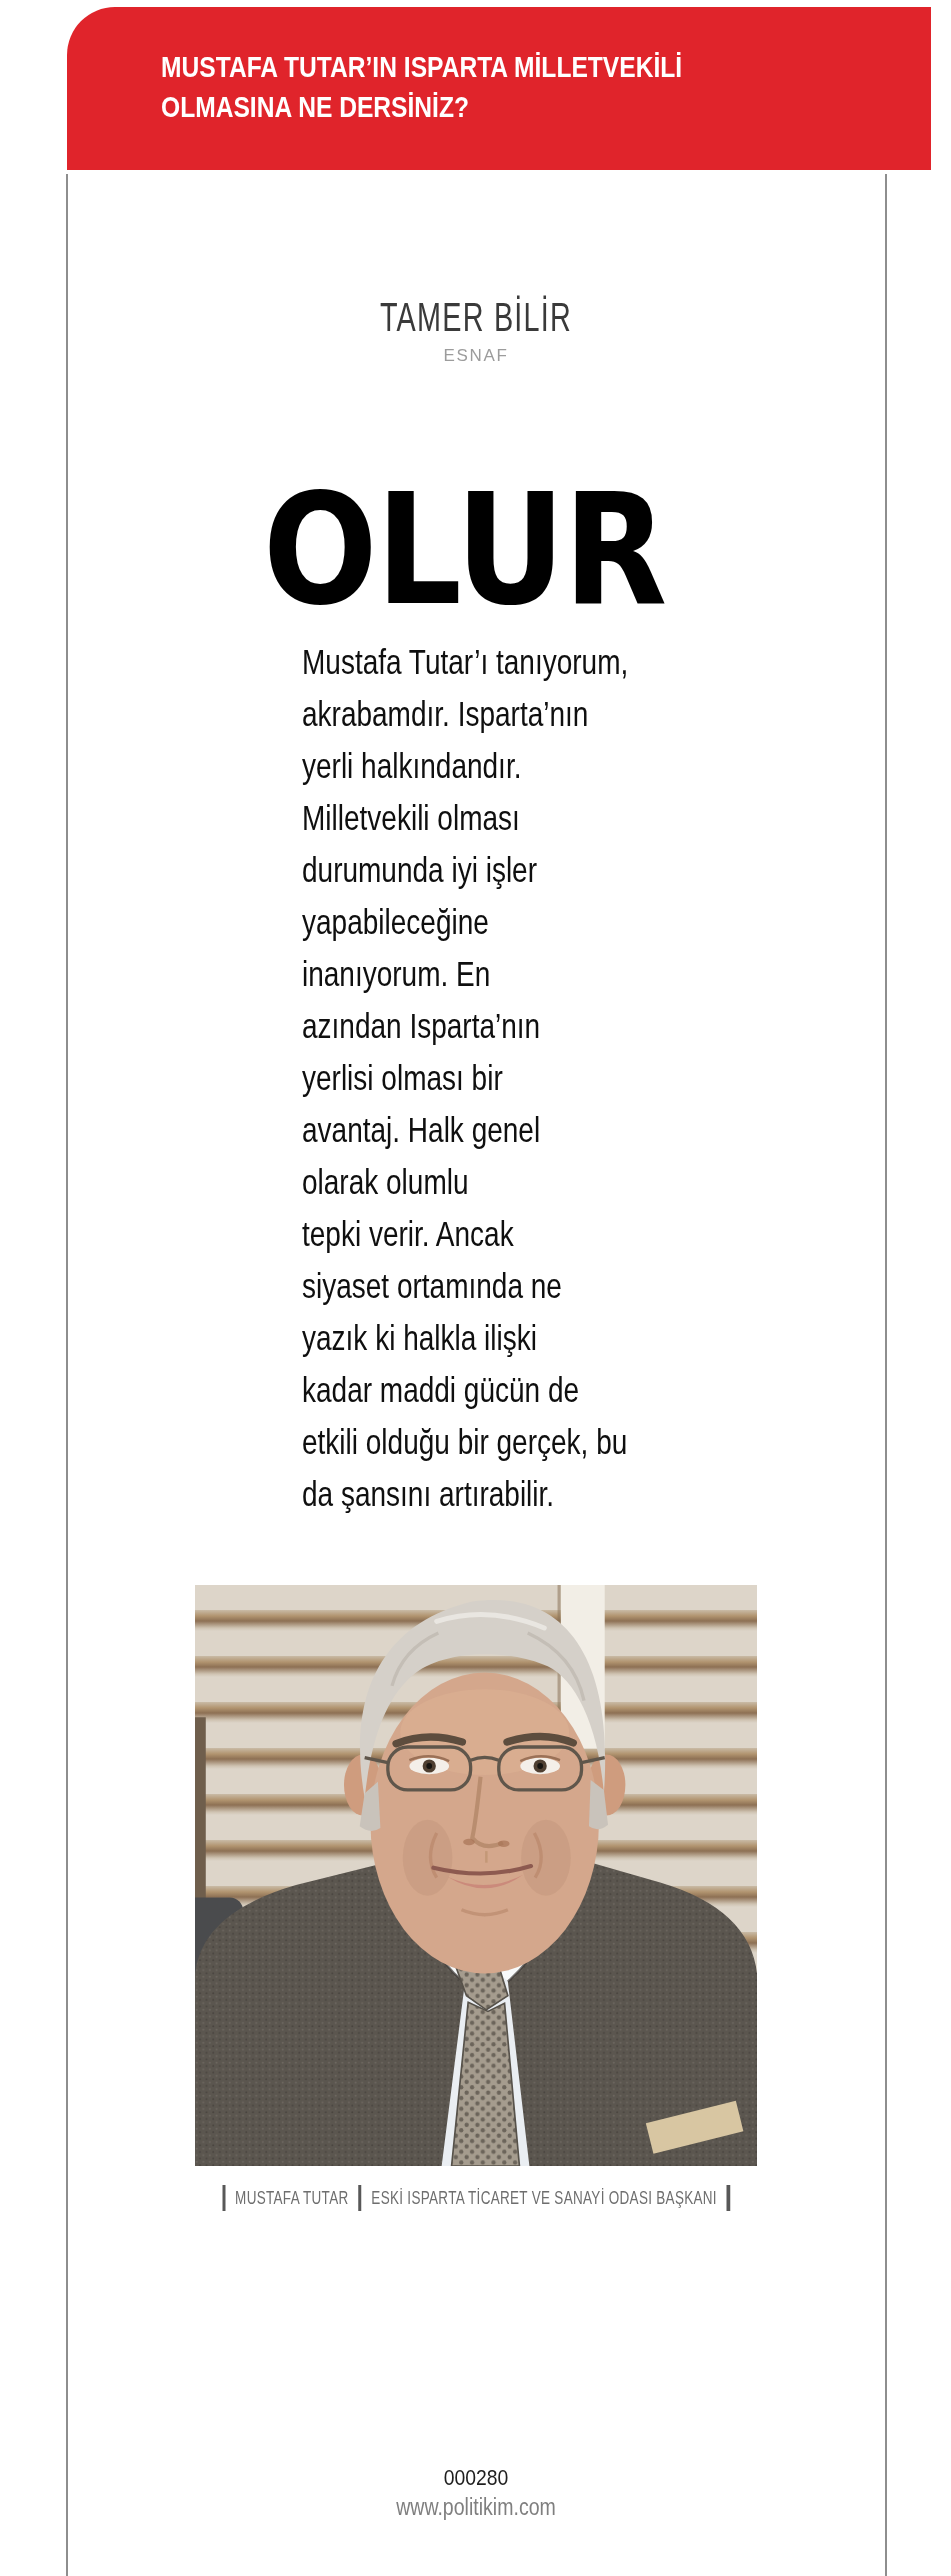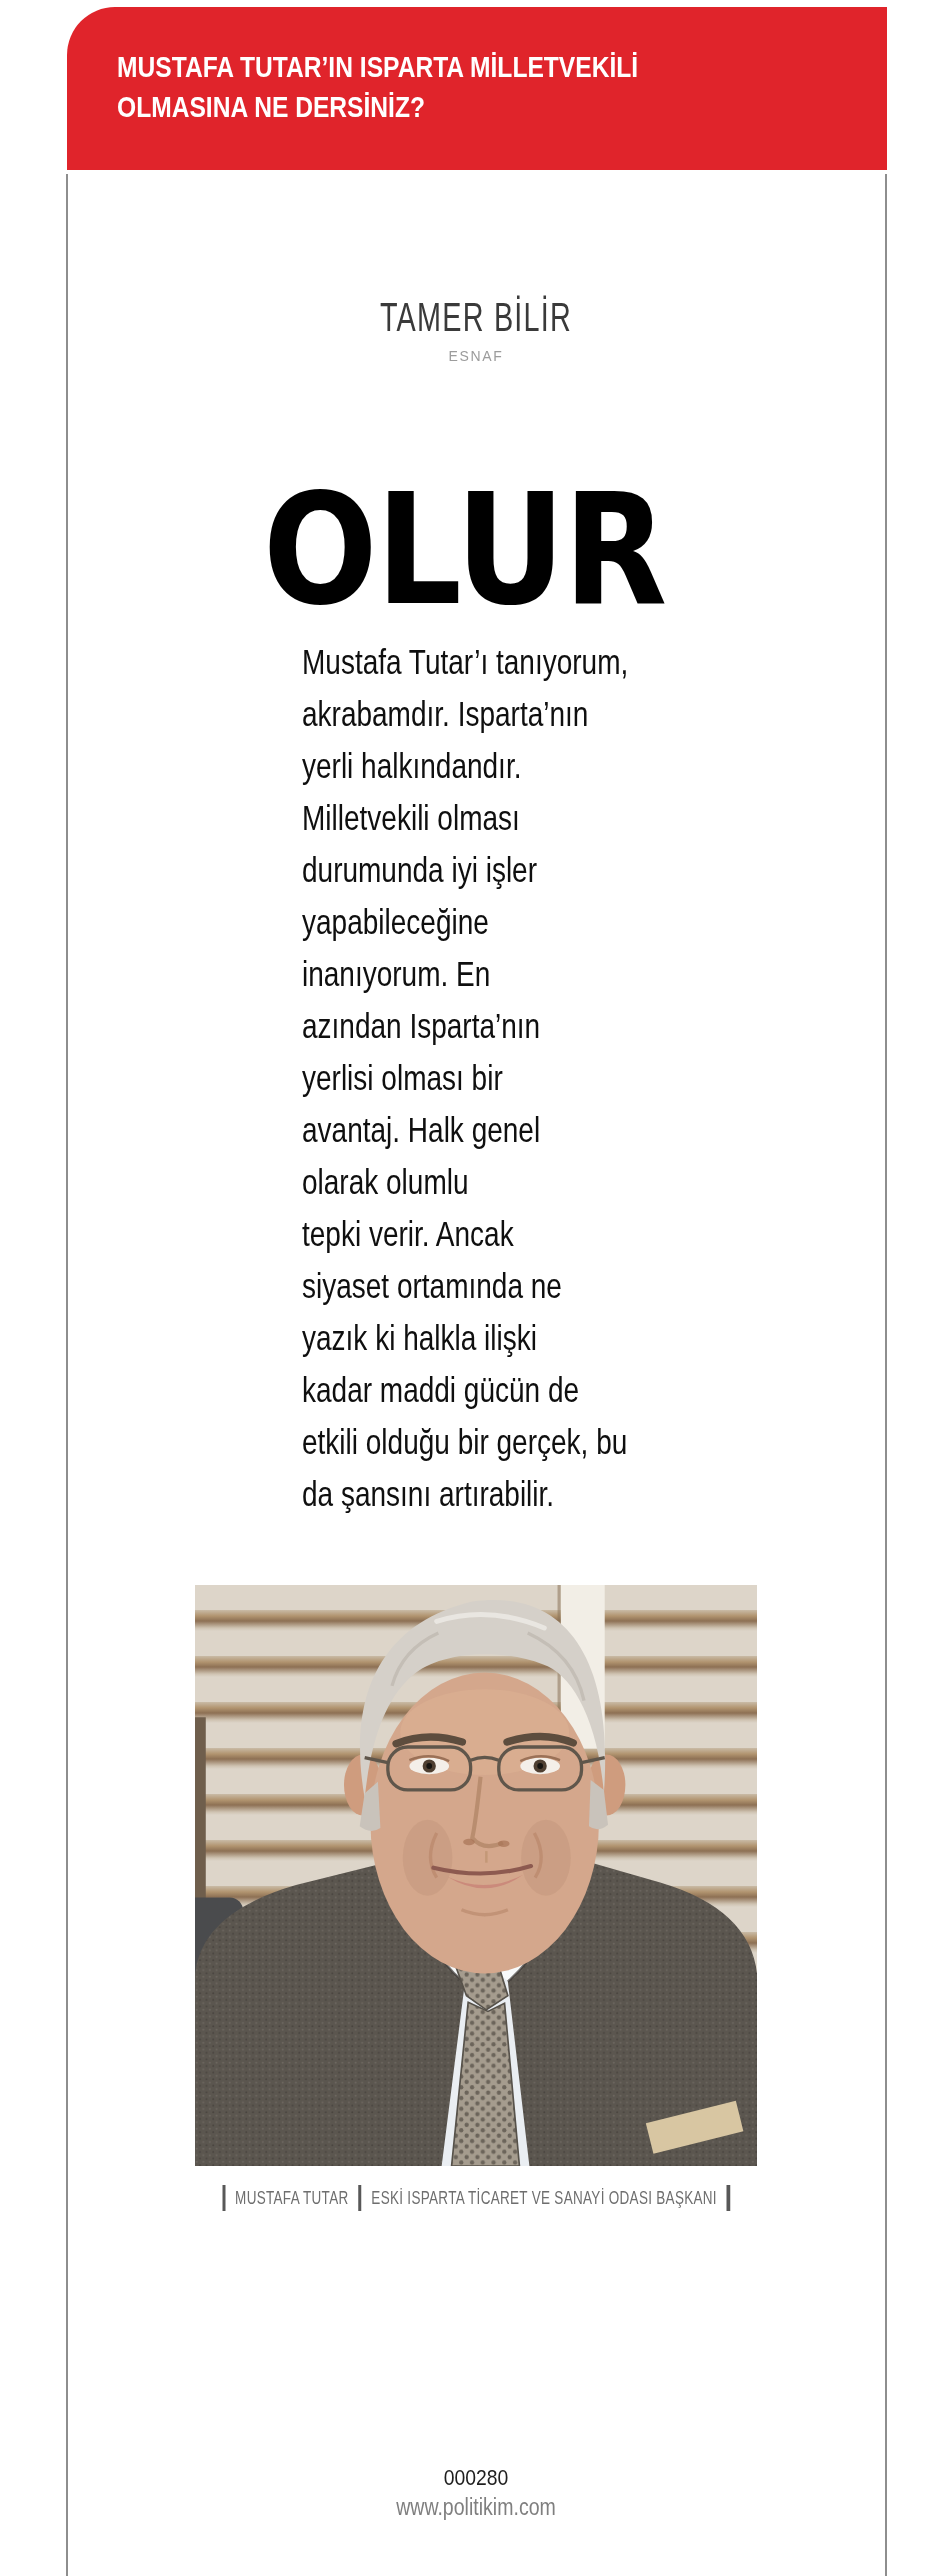--- a/index.html
+++ b/index.html
@@ -1,36 +1,36 @@
 <!DOCTYPE html>
 <html style="font-size:13.2px"><head>
 <meta charset="utf-8">
 <style>
   html,body{margin:0;padding:0;background:#ffffff;}
   .page{position:relative;width:951px;height:2576px;background:#ffffff;overflow:hidden;
         font-family:"Liberation Sans",sans-serif;}
 
   
   .banner{position:absolute;left:67px;top:7.4px;width:820px;height:163px;
-          background:#e0242b;border-radius:48px 0 0 0;}
+          background:#e0242b;border-radius:48px 0 0 0;padding-left:44px;}
   .banner-title{padding:40px 0 0 61px;color:#ffffff;font-weight:bold;
           font-size:30px;line-height:40px;white-space:nowrap;
           transform:scaleX(.82);transform-origin:left top;}
 
   
   .rule{position:absolute;top:174px;width:1.7px;height:2402px;background:#8e8e8e;}
   .rule.left{left:66px;}
   .rule.right{left:885px;}
 
   
   .person-name{position:absolute;left:66px;top:296px;width:820px;text-align:center;
           font-size:40px;line-height:43px;font-weight:300;color:#3a3a3a;letter-spacing:1.7px;
           transform:scaleX(.72);}
   .person-role{position:absolute;left:66px;top:348px;width:820px;text-align:center;
-          font-size:14px;line-height:16.5px;color:#9c9c9c;letter-spacing:1.7px;}
+          font-size:17px;line-height:16.5px;color:#9c9c9c;letter-spacing:1.7px;}
 
   
   .answer-word{position:absolute;left:263px;top:473px;
           font-family:"DejaVu Sans",sans-serif;font-weight:bold;font-size:154px;line-height:154px;
           color:#000;letter-spacing:-1.7px;white-space:nowrap;
           transform:scaleX(.875);transform-origin:left top;}
   .answer-body{position:absolute;left:302px;top:636px;
           font-size:35px;line-height:52px;color:#0f0f0f;white-space:pre-line;
           transform:scaleX(.80);transform-origin:left top;width:513px;}
 

